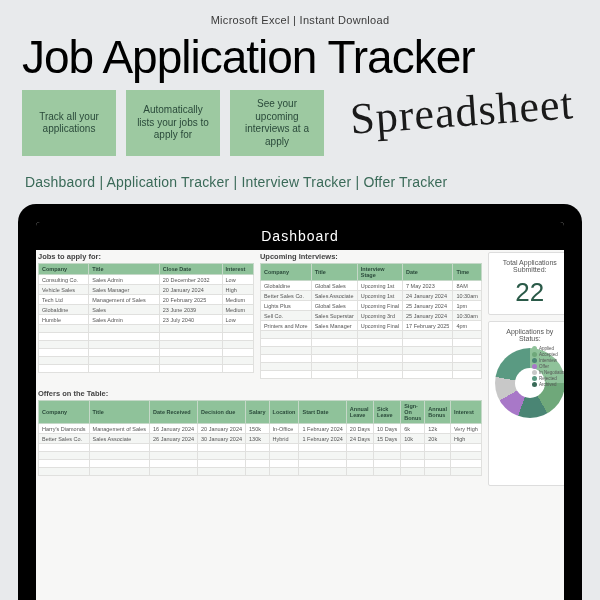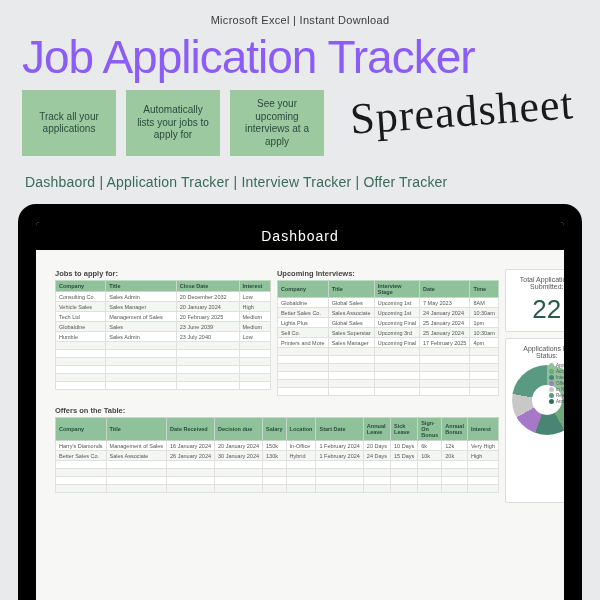--- a/index.html
+++ b/index.html
@@ -1,26 +1,26 @@
 <!DOCTYPE html>
 <html><head>
 <meta charset="utf-8">
 <style>
 *{margin:0;padding:0;box-sizing:border-box}
 body{width:600px;height:600px;background:#e8eaec;font-family:Arial,sans-serif;overflow:hidden;position:relative}
 .topline{text-align:center;font-size:11px;color:#3a3a3a;padding-top:14px;letter-spacing:.3px}
-.title{font-size:46px;color:#8b5cf6;font-weight:300;letter-spacing:-1px;padding:4px 22px 0;font-family:'Segoe UI Light',Arial}
+.title{font-size:46px;color:#000000;font-weight:300;letter-spacing:-1px;padding:4px 22px 0;font-family:'Segoe UI Light',Arial}
 .ribbons{display:flex;gap:10px;padding:6px 22px 4px}
 .ribbon{background:#9dc9a1;color:#2a4a3a;font-size:10px;line-height:1.25;padding:8px 10px;text-align:center;width:94px;display:flex;align-items:center;justify-content:center;font-weight:500}
 .script{position:absolute;right:26px;top:86px;font-family:'Brush Script MT',cursive;font-size:44px;color:#1a1a1a;transform:rotate(-4deg);letter-spacing:1px}
 .subnav{font-size:14px;color:#3a6a58;font-weight:500;padding:14px 25px 14px;letter-spacing:.2px}
 .device{margin:0 18px;background:#000;border-radius:18px 18px 0 0;padding:18px 18px 0;height:400px}
 .screen{background:#f7f7f6;height:100%;border-radius:4px 4px 0 0;overflow:hidden;font-size:6px;color:#555}
 .dash-head{background:#000000;color:#fff;text-align:center;font-size:14px;padding:6px 6px;letter-spacing:1px}
-.content{display:flex;gap:6px;padding:19px}
+.content{display:flex;gap:6px;padding:2px}
 .left{flex:2.3}
 .right{width:130px;display:flex;flex-direction:column;gap:6px}
 .sect{margin-bottom:10px}
 .sect-title{font-size:7.5px;color:#444;font-weight:600;margin-bottom:2px}
 table{width:100%;border-collapse:collapse;font-size:5.5px}
 th{background:#8fc29a;color:#2a4a3a;padding:2px 3px;text-align:left;font-weight:600;border:1px solid #c5d8c8}
 td{padding:1.5px 3px;border:1px solid #e0e0de;background:#fff;white-space:nowrap;overflow:hidden}
 tr:nth-child(even) td{background:#f4f6f4}
 .emptytd{height:8px}
 .side-box{background:#fff;border:1px solid #ddd;border-radius:2px;padding:6px;text-align:center}

